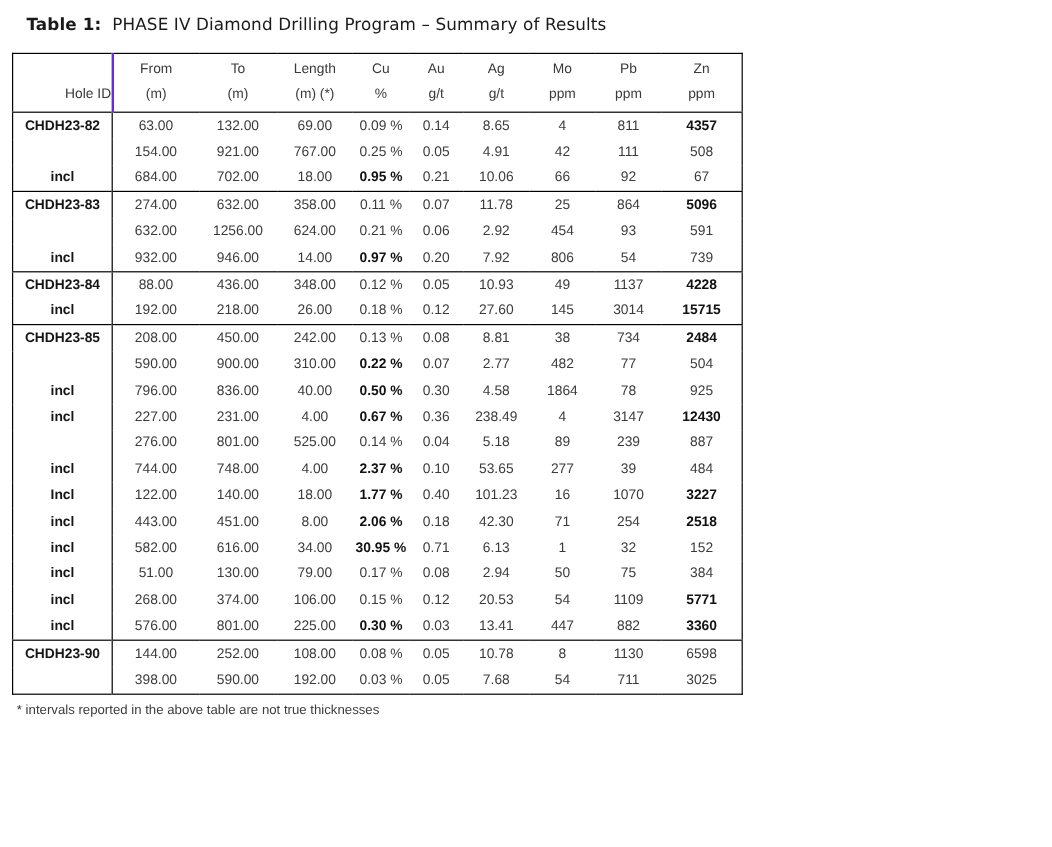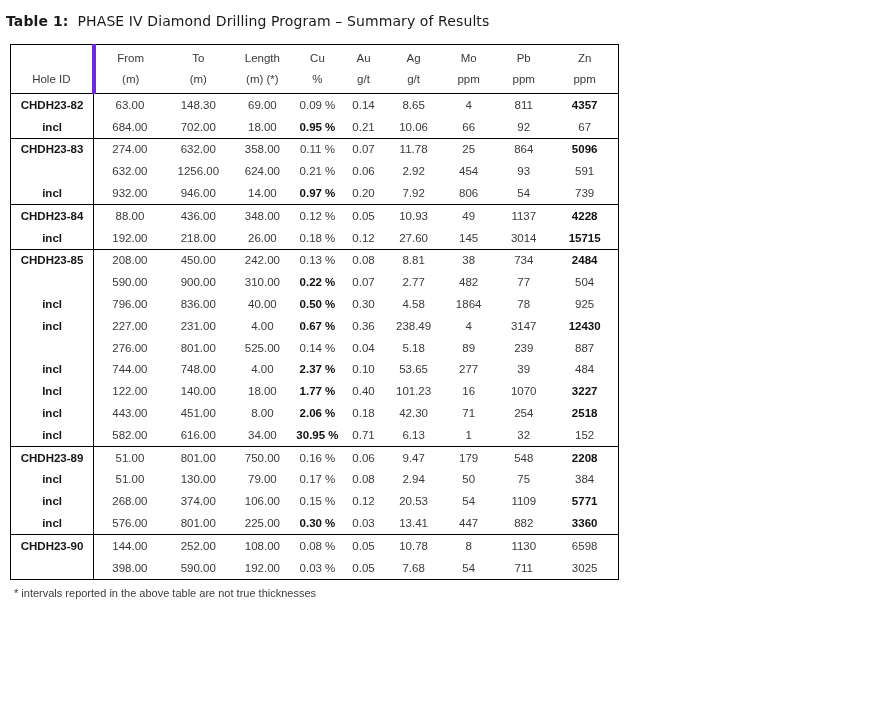--- a/index.html
+++ b/index.html
@@ -1,27 +1,27 @@
 <!DOCTYPE html>
 <html><head>
 <meta charset="utf-8">
 <style>
   html,body{margin:0;padding:0;background:#ffffff;}
   body{width:877px;height:706px;overflow:hidden;font-family:"Liberation Sans",sans-serif;}
-  .title{margin:13px 0 0 6px;font-family:"DejaVu Sans",sans-serif;font-size:14px;color:#1a1a1a;letter-spacing:0.1px;}
+  .title{margin:13px 0 0 22px;font-family:"DejaVu Sans",sans-serif;font-size:14px;color:#1a1a1a;letter-spacing:0.1px;}
   .title .t-label{font-weight:bold;margin-right:9px;}
   table.results{margin:15px 0 0 10px;border-collapse:collapse;table-layout:fixed;width:609px;
     font-family:"Liberation Sans",sans-serif;font-size:11.5px;color:#3a3a3a;}
   table.results{border:1px solid #000;}
   col.c-hole{width:83px;} col.c-from{width:72px;} col.c-to{width:65px;} col.c-len{width:63px;}
   col.c-cu{width:47px;} col.c-au{width:45px;} col.c-ag{width:55px;} col.c-mo{width:55px;}
   col.c-pb{width:55px;} col.c-zn{width:67px;}
   thead th{font-weight:normal;height:45px;padding:0;text-align:center;vertical-align:middle;border-bottom:1px solid #000;}
   thead th div{line-height:21px;}
-  thead th.hole-header{vertical-align:bottom;padding-bottom:3px;border-right:4px solid #6d28d9;}
+  thead th.hole-header{vertical-align:bottom;padding-bottom:3px;border-right:2px solid #6d28d9;text-align:right;}
   tbody td{height:21.8px;padding:0;text-align:center;vertical-align:middle;white-space:nowrap;}
   tbody td.hole-cell{font-weight:bold;color:#161616;border-right:1px solid #000;}
   tbody tr.group-start td{border-top:1px solid #000;}
   tbody td.b{font-weight:bold;color:#111111;}
   .footnote{margin:7px 0 0 14px;font-size:11px;color:#3c3c3c;}
 </style>
 </head>
 <body>
 
 <div class="title">
@@ -81,28 +81,40 @@
       <th>
           <div>Zn</div>
           <div>ppm</div>
         </th>
     </tr>
   </thead>
   <tbody id="table-body">
       <tr class="group-start">
         <td class="hole-cell">CHDH23-82</td>
         <td>63.00</td>
-        <td>148.30</td>
+        <td>132.00</td>
         <td>69.00</td>
         <td>0.09 %</td>
         <td>0.14</td>
         <td>8.65</td>
         <td>4</td>
         <td>811</td>
         <td class="b">4357</td>
+      </tr>
+      <tr>
+        <td class="hole-cell"></td>
+        <td>154.00</td>
+        <td>921.00</td>
+        <td>767.00</td>
+        <td>0.25 %</td>
+        <td>0.05</td>
+        <td>4.91</td>
+        <td>42</td>
+        <td>111</td>
+        <td>508</td>
       </tr>
       <tr>
         <td class="hole-cell">incl</td>
         <td>684.00</td>
         <td>702.00</td>
         <td>18.00</td>
         <td class="b">0.95 %</td>
         <td>0.21</td>
         <td>10.06</td>
         <td>66</td>
@@ -270,32 +282,20 @@
         <td>582.00</td>
         <td>616.00</td>
         <td>34.00</td>
         <td class="b">30.95 %</td>
         <td>0.71</td>
         <td>6.13</td>
         <td>1</td>
         <td>32</td>
         <td>152</td>
       </tr>
-      <tr class="group-start">
-        <td class="hole-cell">CHDH23-89</td>
-        <td>51.00</td>
-        <td>801.00</td>
-        <td>750.00</td>
-        <td>0.16 %</td>
-        <td>0.06</td>
-        <td>9.47</td>
-        <td>179</td>
-        <td>548</td>
-        <td class="b">2208</td>
-      </tr>
       <tr>
         <td class="hole-cell">incl</td>
         <td>51.00</td>
         <td>130.00</td>
         <td>79.00</td>
         <td>0.17 %</td>
         <td>0.08</td>
         <td>2.94</td>
         <td>50</td>
         <td>75</td>

